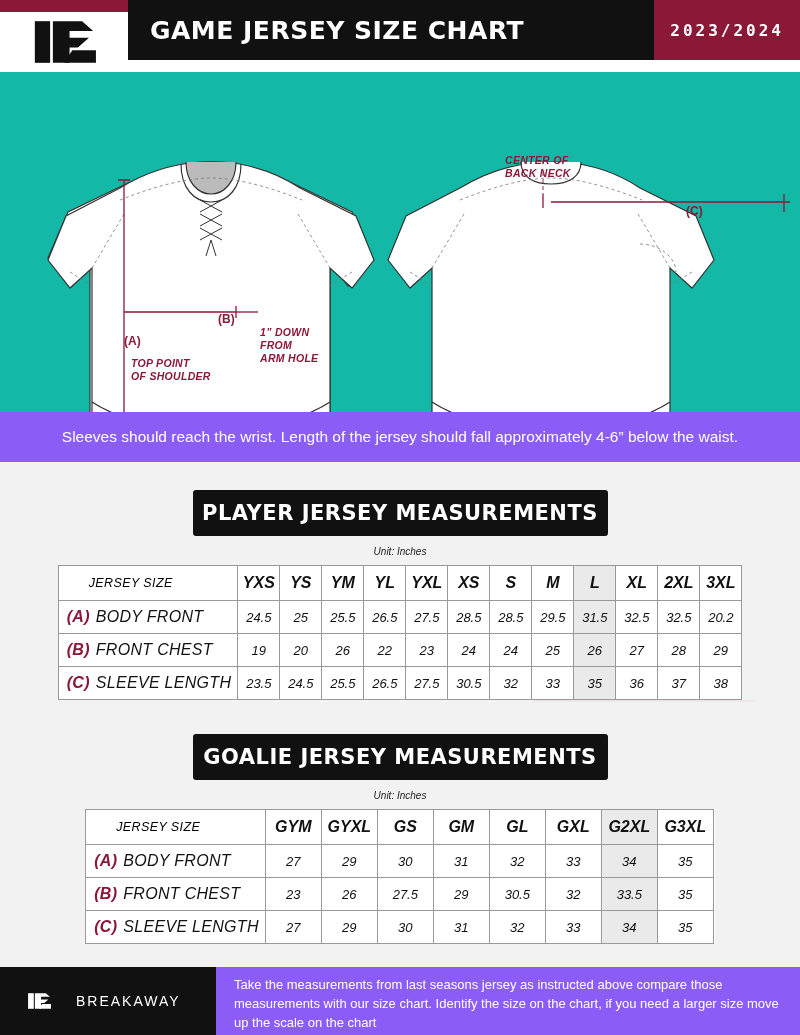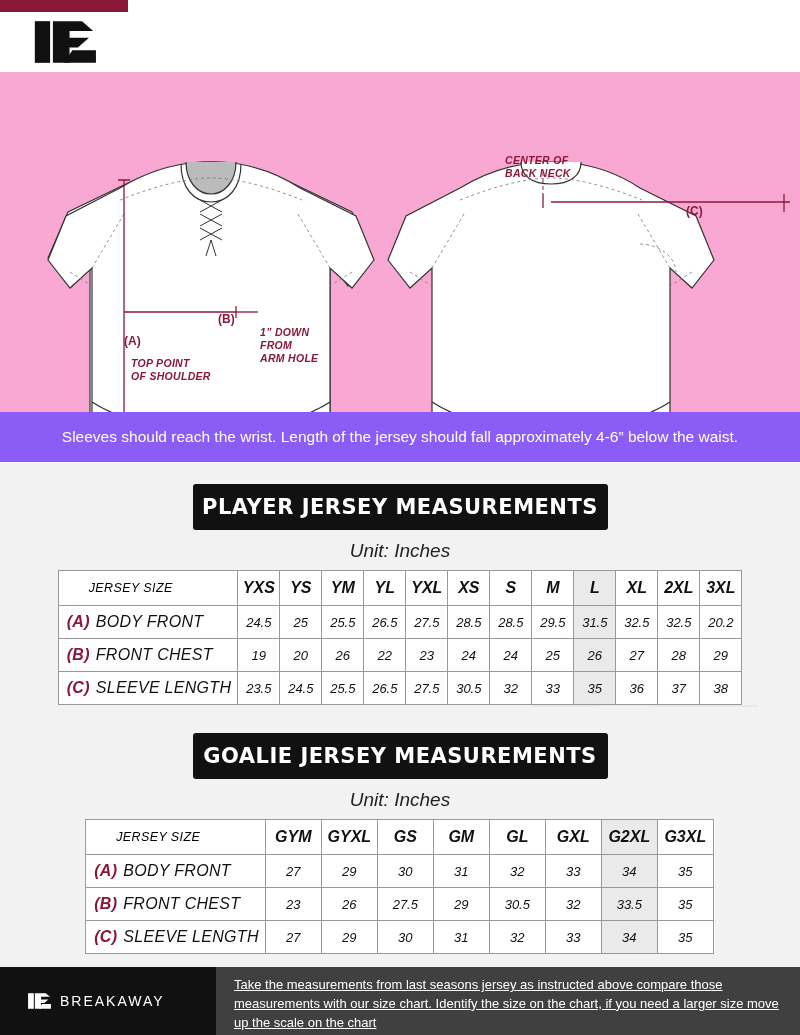--- a/index.html
+++ b/index.html
@@ -30,45 +30,45 @@
     color: #ffffff; font-weight: bold; font-size: 25px; letter-spacing: 0.5px;
     margin-left: 22px; flex: 1; font-family: "DejaVu Sans", sans-serif;
   }
   .season-box {
     height: 60px; background: #8c1838; color: #ffffff; display: flex;
     align-items: center; padding: 0 16px; font-size: 16px; font-weight: bold;
     letter-spacing: 3px; font-family: "DejaVu Sans Mono", monospace;
   }
 
   
-  .diagram { position: relative; height: 340px; background: #f9a8d4; }
+  .diagram { position: relative; height: 340px; background: #14b8a6; }
   .diagram svg { position: absolute; left: 0; top: 0; }
   .dlabel {
     position: absolute; font-size: 10.5px; font-style: italic; font-weight: bold;
     color: #8c1838; line-height: 1.25; letter-spacing: 0.3px;
   }
   .mk {
     position: absolute; font-size: 12px; font-weight: bold; color: #8c1838;
   }
 
   
   .notebar {
     background: #8b5cf6; color: #ffffff; text-align: center;
     padding: 14px 60px; font-size: 15.5px; line-height: 1.45;
   }
 
   
   .section { position: relative; background: #f2f2f2; padding-top: 18px; }
   .section-title {
-    margin: 4px auto; width: 415px; background: #111111; color: #ffffff;
+    margin: 10px auto; width: 415px; background: #111111; color: #ffffff;
     text-align: center; padding: 11px 0; font-size: 21px; font-weight: bold;
     letter-spacing: 0.5px; border-radius: 3px; font-family: "DejaVu Sans", sans-serif;
   }
   .unit {
-    text-align: center; font-style: italic; font-size: 19px; color: #222;
+    text-align: center; font-style: italic; font-size: 10px; color: #222;
     margin: 10px 0 8px 0;
   }
   table {
     border-collapse: collapse; background: #ffffff; margin: 2px auto; font-style: italic;
   }
   td, th { border: 1px solid #999; font-size: 13px; text-align: center; }
   .rowlabel {
     text-align: left; padding: 7px 6px 7px 8px; white-space: nowrap;
     font-size: 16px; letter-spacing: 0.3px; color: #111;
   }
@@ -89,29 +89,28 @@
     position: absolute; right: -10px; top: 480px; width: 330px; height: 420px;
     opacity: 0.05; pointer-events: none;
   }
 
   
   .footer {
     position: absolute; left: 0; bottom: 0; width: 800px; height: 68px;
     display: flex; background: #111111;
   }
   .footer-brand {
-    width: 216px; display: flex; align-items: center; gap: 8px; padding-left: 26px;
+    width: 216px; display: flex; align-items: center; gap: 24px; padding-left: 26px;
   }
   .footer-brand .bname {
     color: #ffffff; font-size: 14px; letter-spacing: 2px; font-weight: normal;
   }
   .footer-text {
-    flex: 1; background: #404040; color: #ffffff; font-size: 13px; line-height: 1.45;
+    flex: 1; background: #8b5cf6; color: #ffffff; font-size: 13px; line-height: 1.45;
     padding: 9px 14px 9px 18px;
-    text-decoration: underline;
   }
 </style>
 </head>
 <body>
 
 <div class="page">
 
   <svg class="watermark" viewBox="0 0 200 260">
     <path d="M30 10 L110 10 C150 10 175 35 175 68 C175 92 160 110 138 118 C165 126 182 148 182 178 C182 218 152 250 105 250 L30 250 Z
              M70 48 L70 100 L105 100 C125 100 136 88 136 74 C136 58 125 48 105 48 Z
@@ -119,20 +118,24 @@
   </svg>
 
   <div class="header">
     <div class="header-left-block"></div>
     <div class="logo-box">
       <svg class="logo-svg" viewBox="0 0 100 72">
         <polygon points="8,6 30,6 30,66 8,66" fill="#111111"></polygon>
         <polygon points="34,6 76,6 92,20 58,20 58,30 86,30 70,44 58,44 58,66 34,66" fill="#111111"></polygon>
         <polygon points="62,48 96,48 96,66 50,66" fill="#111111"></polygon>
       </svg>
+    </div>
+    <div class="title-bar">
+      <div class="title">GAME JERSEY SIZE CHART</div>
+      <div class="season-box">2023/2024</div>
     </div>
   </div>
 
   <div class="diagram">
     <svg width="800" height="340" viewBox="0 0 800 340">
       <g fill="#ffffff" stroke="#333" stroke-width="1.2">
 
         <path d="M126 112 C150 100 175 92 205 90 L215 90 C245 92 270 100 294 112
                  L352 140 L372 186 L348 214 L330 190 L330 366 L90 366 L90 190 L72 214 L48 186 L68 140 Z"></path>
       </g>

